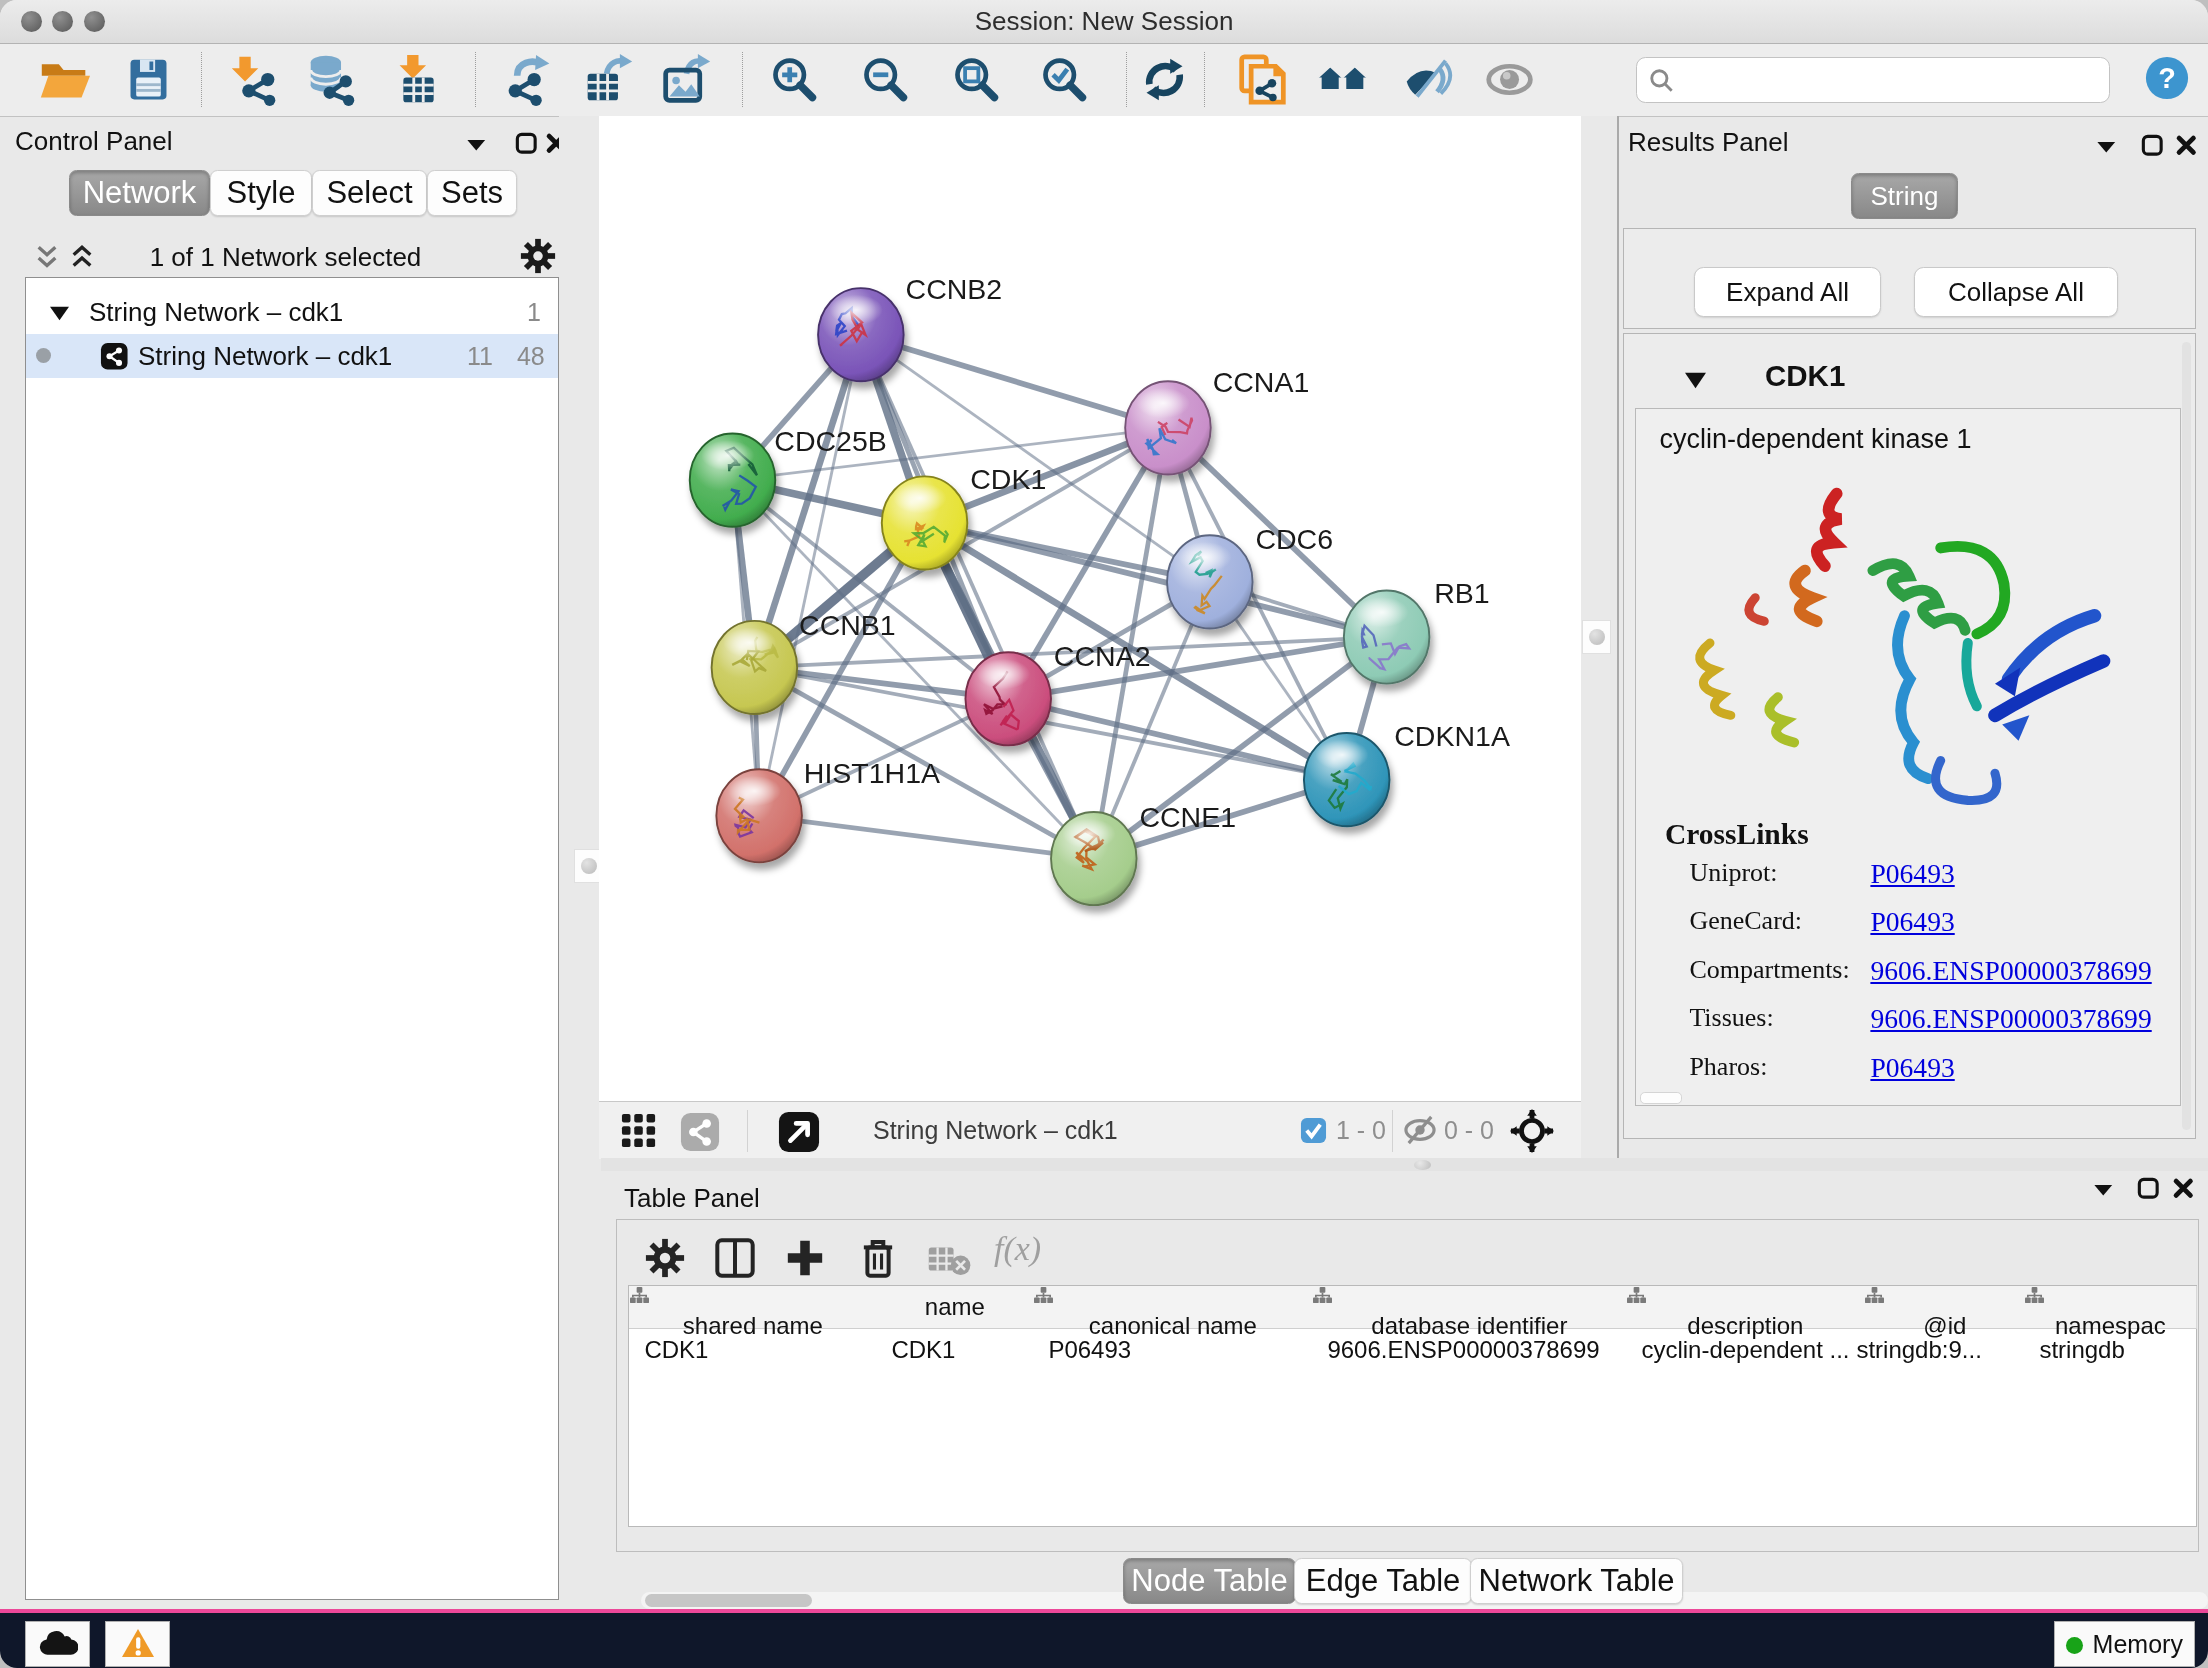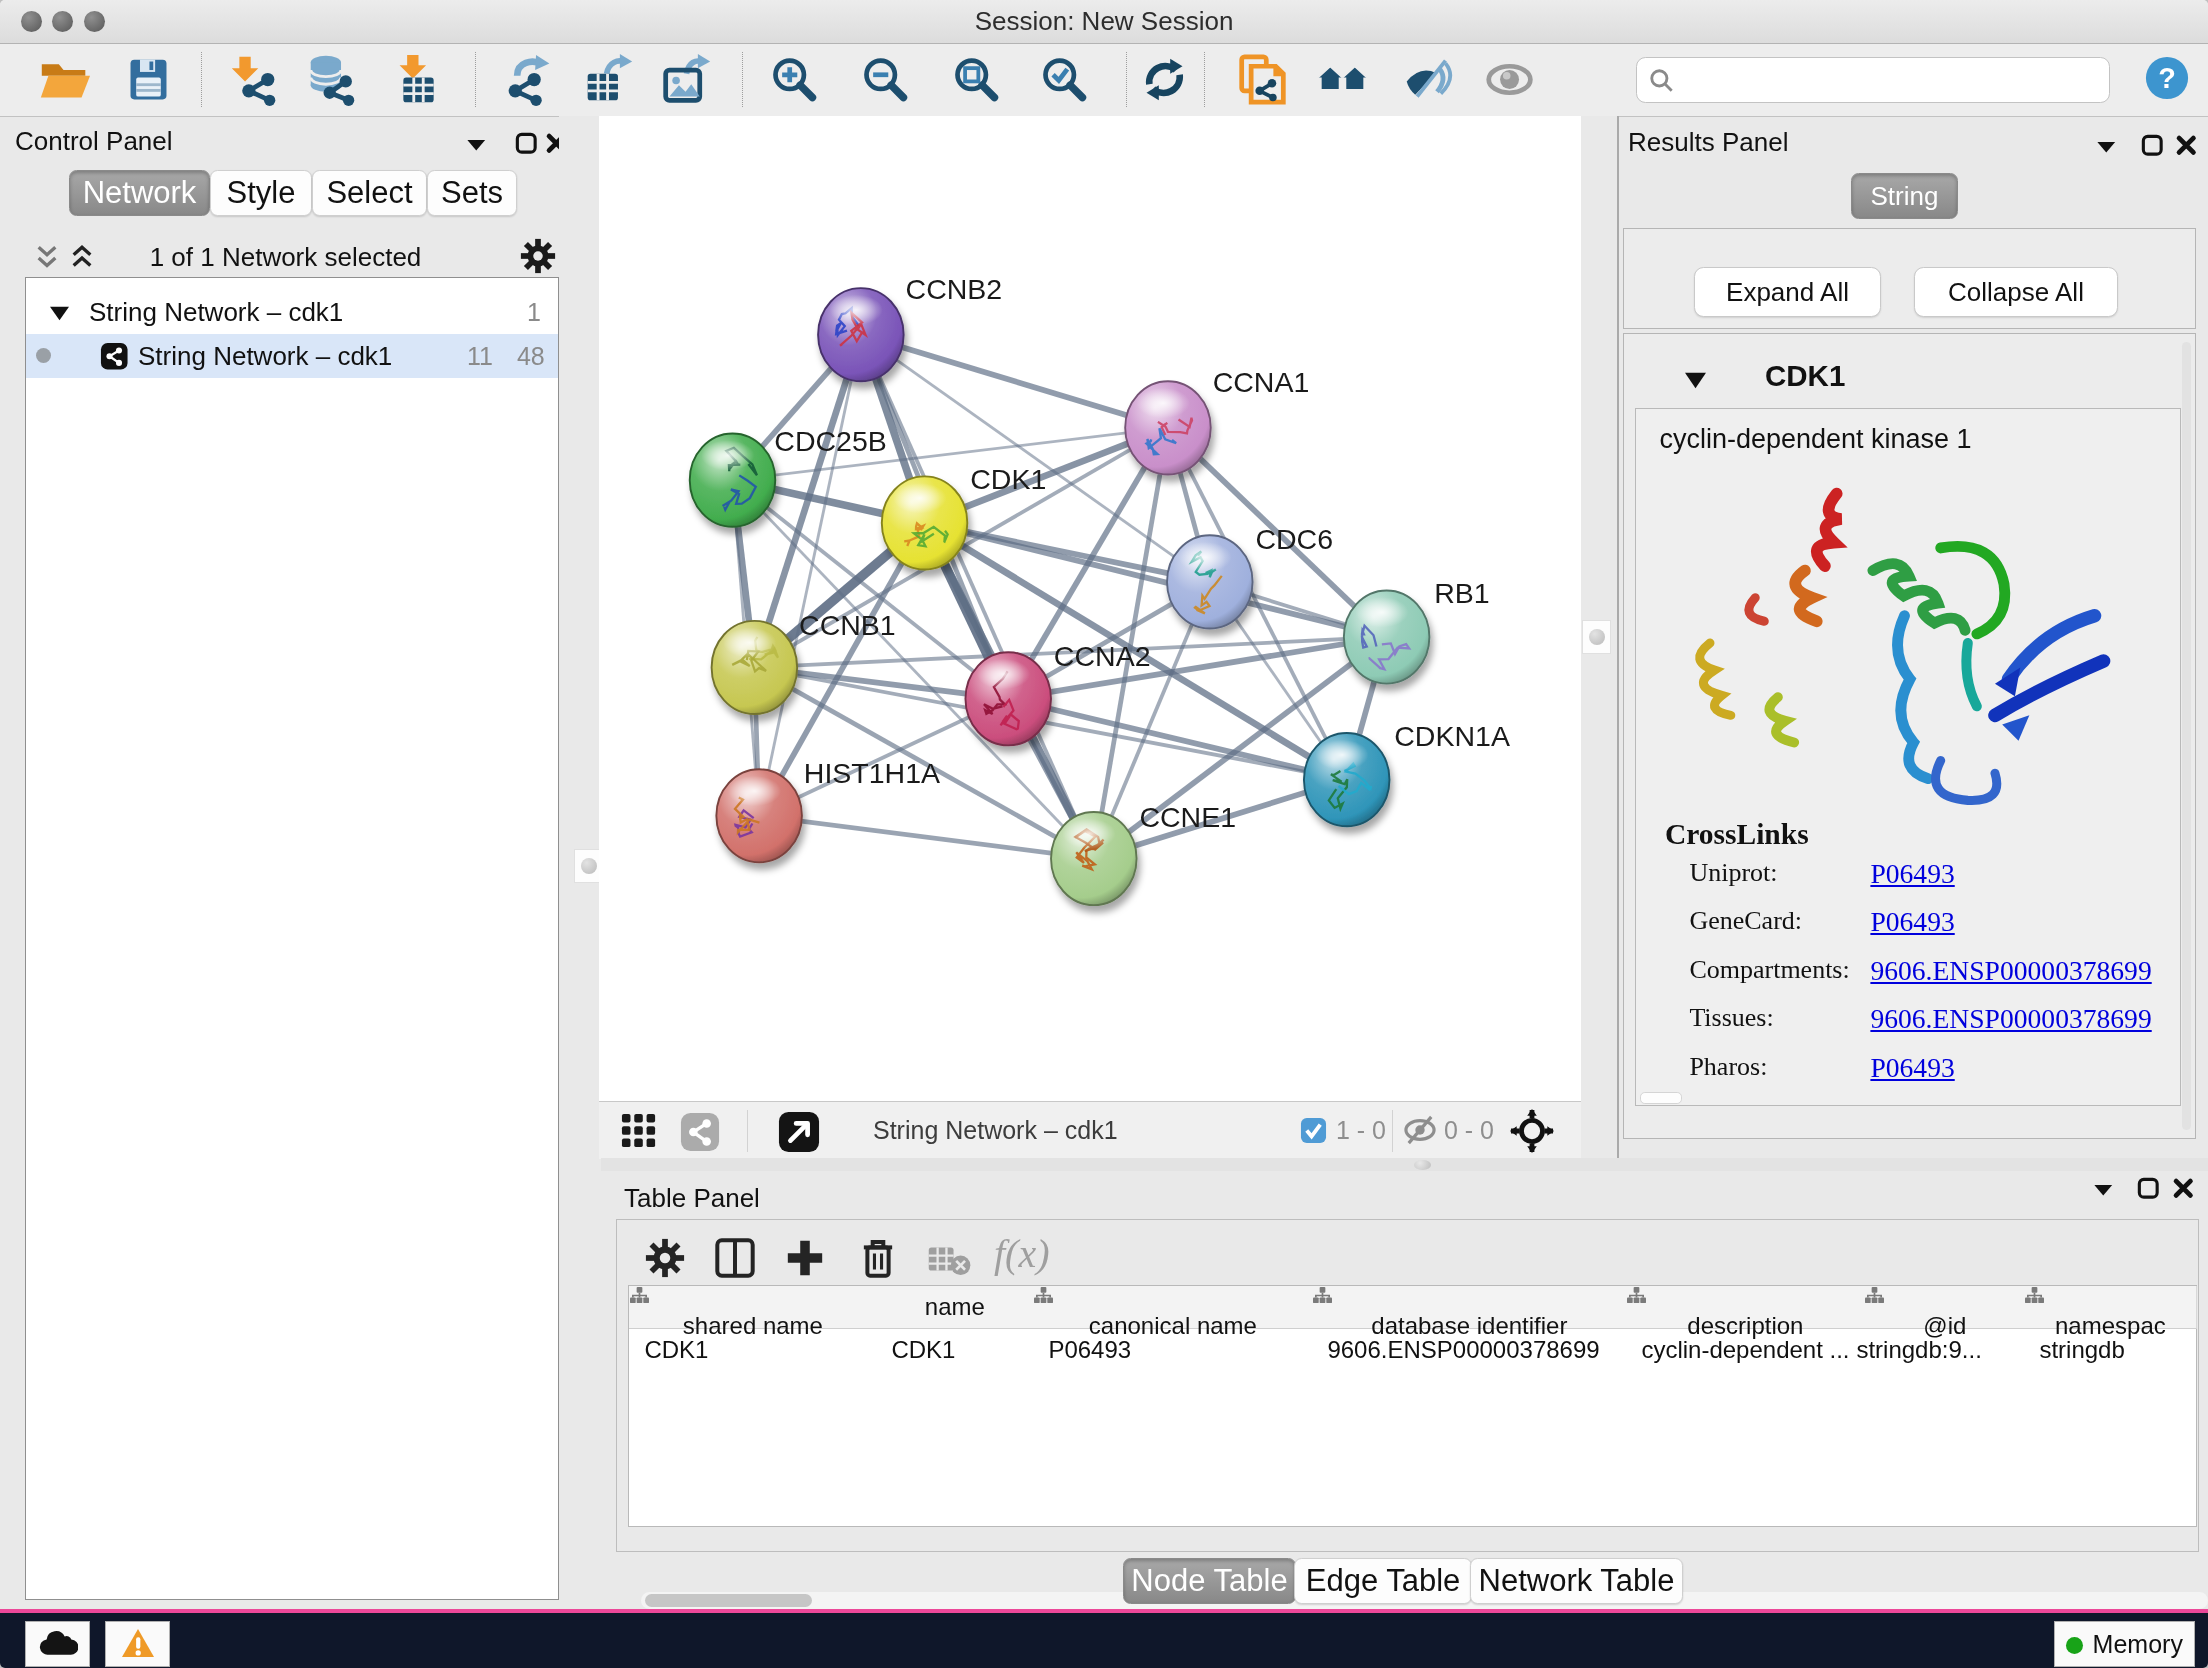--- a/index.html
+++ b/index.html
@@ -1,17 +1,17 @@
 <!DOCTYPE html>
 <html style="font-size:15px"><head>
 <meta charset="utf-8">
 <style>
   html,body{margin:0;padding:0;background:#bfbfbf;}
   #app{position:relative;width:2208px;height:1668px;background:#e9e9e9;overflow:hidden;
-       font-family:"Liberation Sans",sans-serif;border-radius:5px;}
+       font-family:"Liberation Sans",sans-serif;border-radius:17px;}
   .abs{position:absolute;}
   
   #titlebar{position:absolute;left:0;top:0;width:2208px;height:43px;
             background:linear-gradient(#ececec,#dcdcdc);border-bottom:1px solid #b3b3b3;}
   .light{position:absolute;top:10.5px;width:21px;height:21px;border-radius:50%;
          background:radial-gradient(circle at 35% 30%, #909090,#565656);}
   #win-title{position:absolute;left:0;right:0;top:0;height:43px;line-height:43px;text-align:center;
              font-size:26px;color:#2d2d2d;}
   
   #toolbar{position:absolute;left:0;top:44px;width:2208px;height:72px;background:#ededed;
@@ -66,21 +66,21 @@
   
   #tp-container{position:absolute;left:616px;top:1219px;width:1581px;height:331px;background:#e9e9e9;
                 border:1px solid #bdbdbd;}
   #tbl{position:absolute;left:11.4px;top:65px;width:1567px;height:240px;background:#fff;border:1px solid #b9b9b9;}
   .th{position:absolute;top:0;height:42px;background:#f3f3f3;border-right:1px solid #d8d8d8;
       border-bottom:1.9px solid #cfcfcf;font-size:24px;color:#111;text-align:center;line-height:42px;}
   .td{position:absolute;top:44px;height:40px;font-size:24px;color:#111;line-height:40px;
       padding-left:15px;box-sizing:border-box;white-space:nowrap;overflow:hidden;}
   #tbl-hscroll{position:absolute;left:11.4px;top:306px;width:1567px;height:17px;background:#f4f4f4;border-radius:8.6px;}
   #tbl-thumb{position:absolute;left:3.8px;top:1.9px;width:167px;height:13.3px;background:#c6c6c6;border-radius:6.7px;}
-  .fx{font-family:"Liberation Serif",serif;font-style:italic;font-size:40px;color:#9f9f9f;}
+  .fx{font-family:"Liberation Serif",serif;font-style:italic;font-size:34px;color:#9f9f9f;}
   
   #statusbar{position:absolute;left:0;top:1609px;width:2208px;height:59px;background:#0f172a;
              border-top:4px solid #ec4899;}
   .sbtn{position:absolute;top:7.6px;height:44px;background:#fafafa;border:1.9px solid #b0b0b0;cursor:pointer;}
   #memory-btn{left:2054px;width:139px;font-size:25px;color:#111;text-align:center;line-height:44px;}
   #memory-btn b{display:inline-block;width:17px;height:17px;border-radius:50%;background:#18a318;
                 margin-right:9.5px;vertical-align:-1.9px;}
   svg{display:block;}
   text{font-family:"Liberation Sans",sans-serif;}
 </style>

